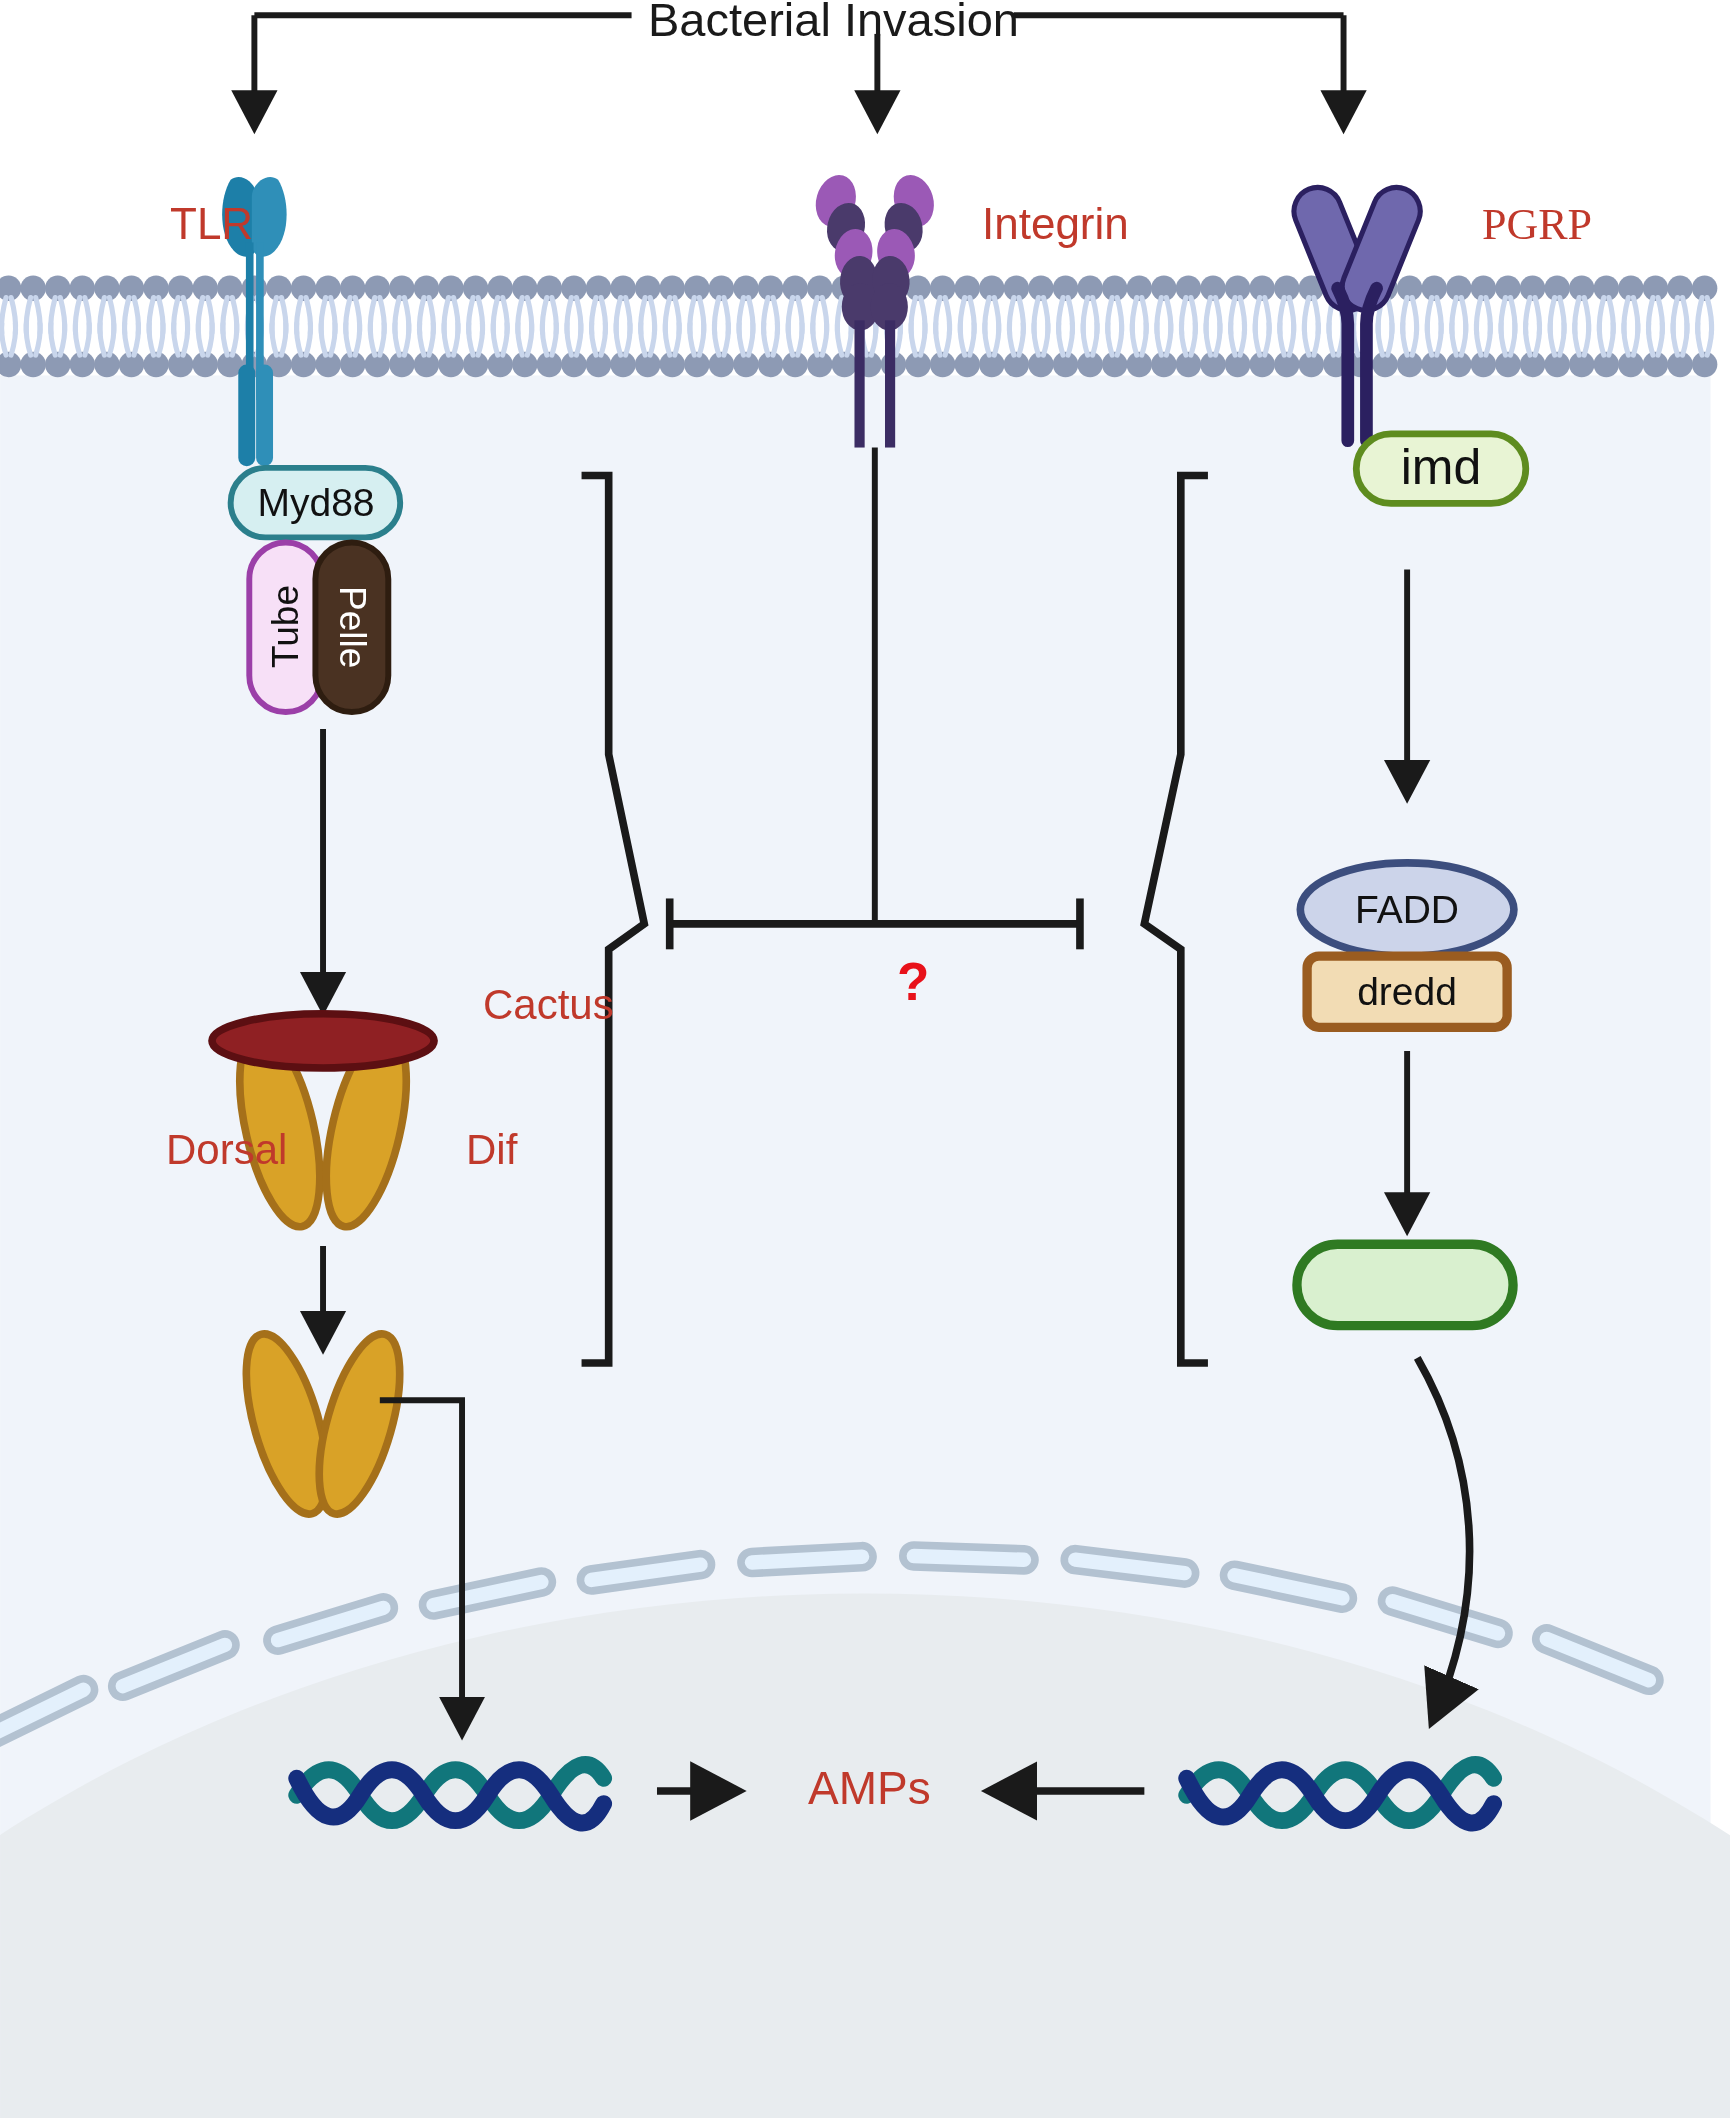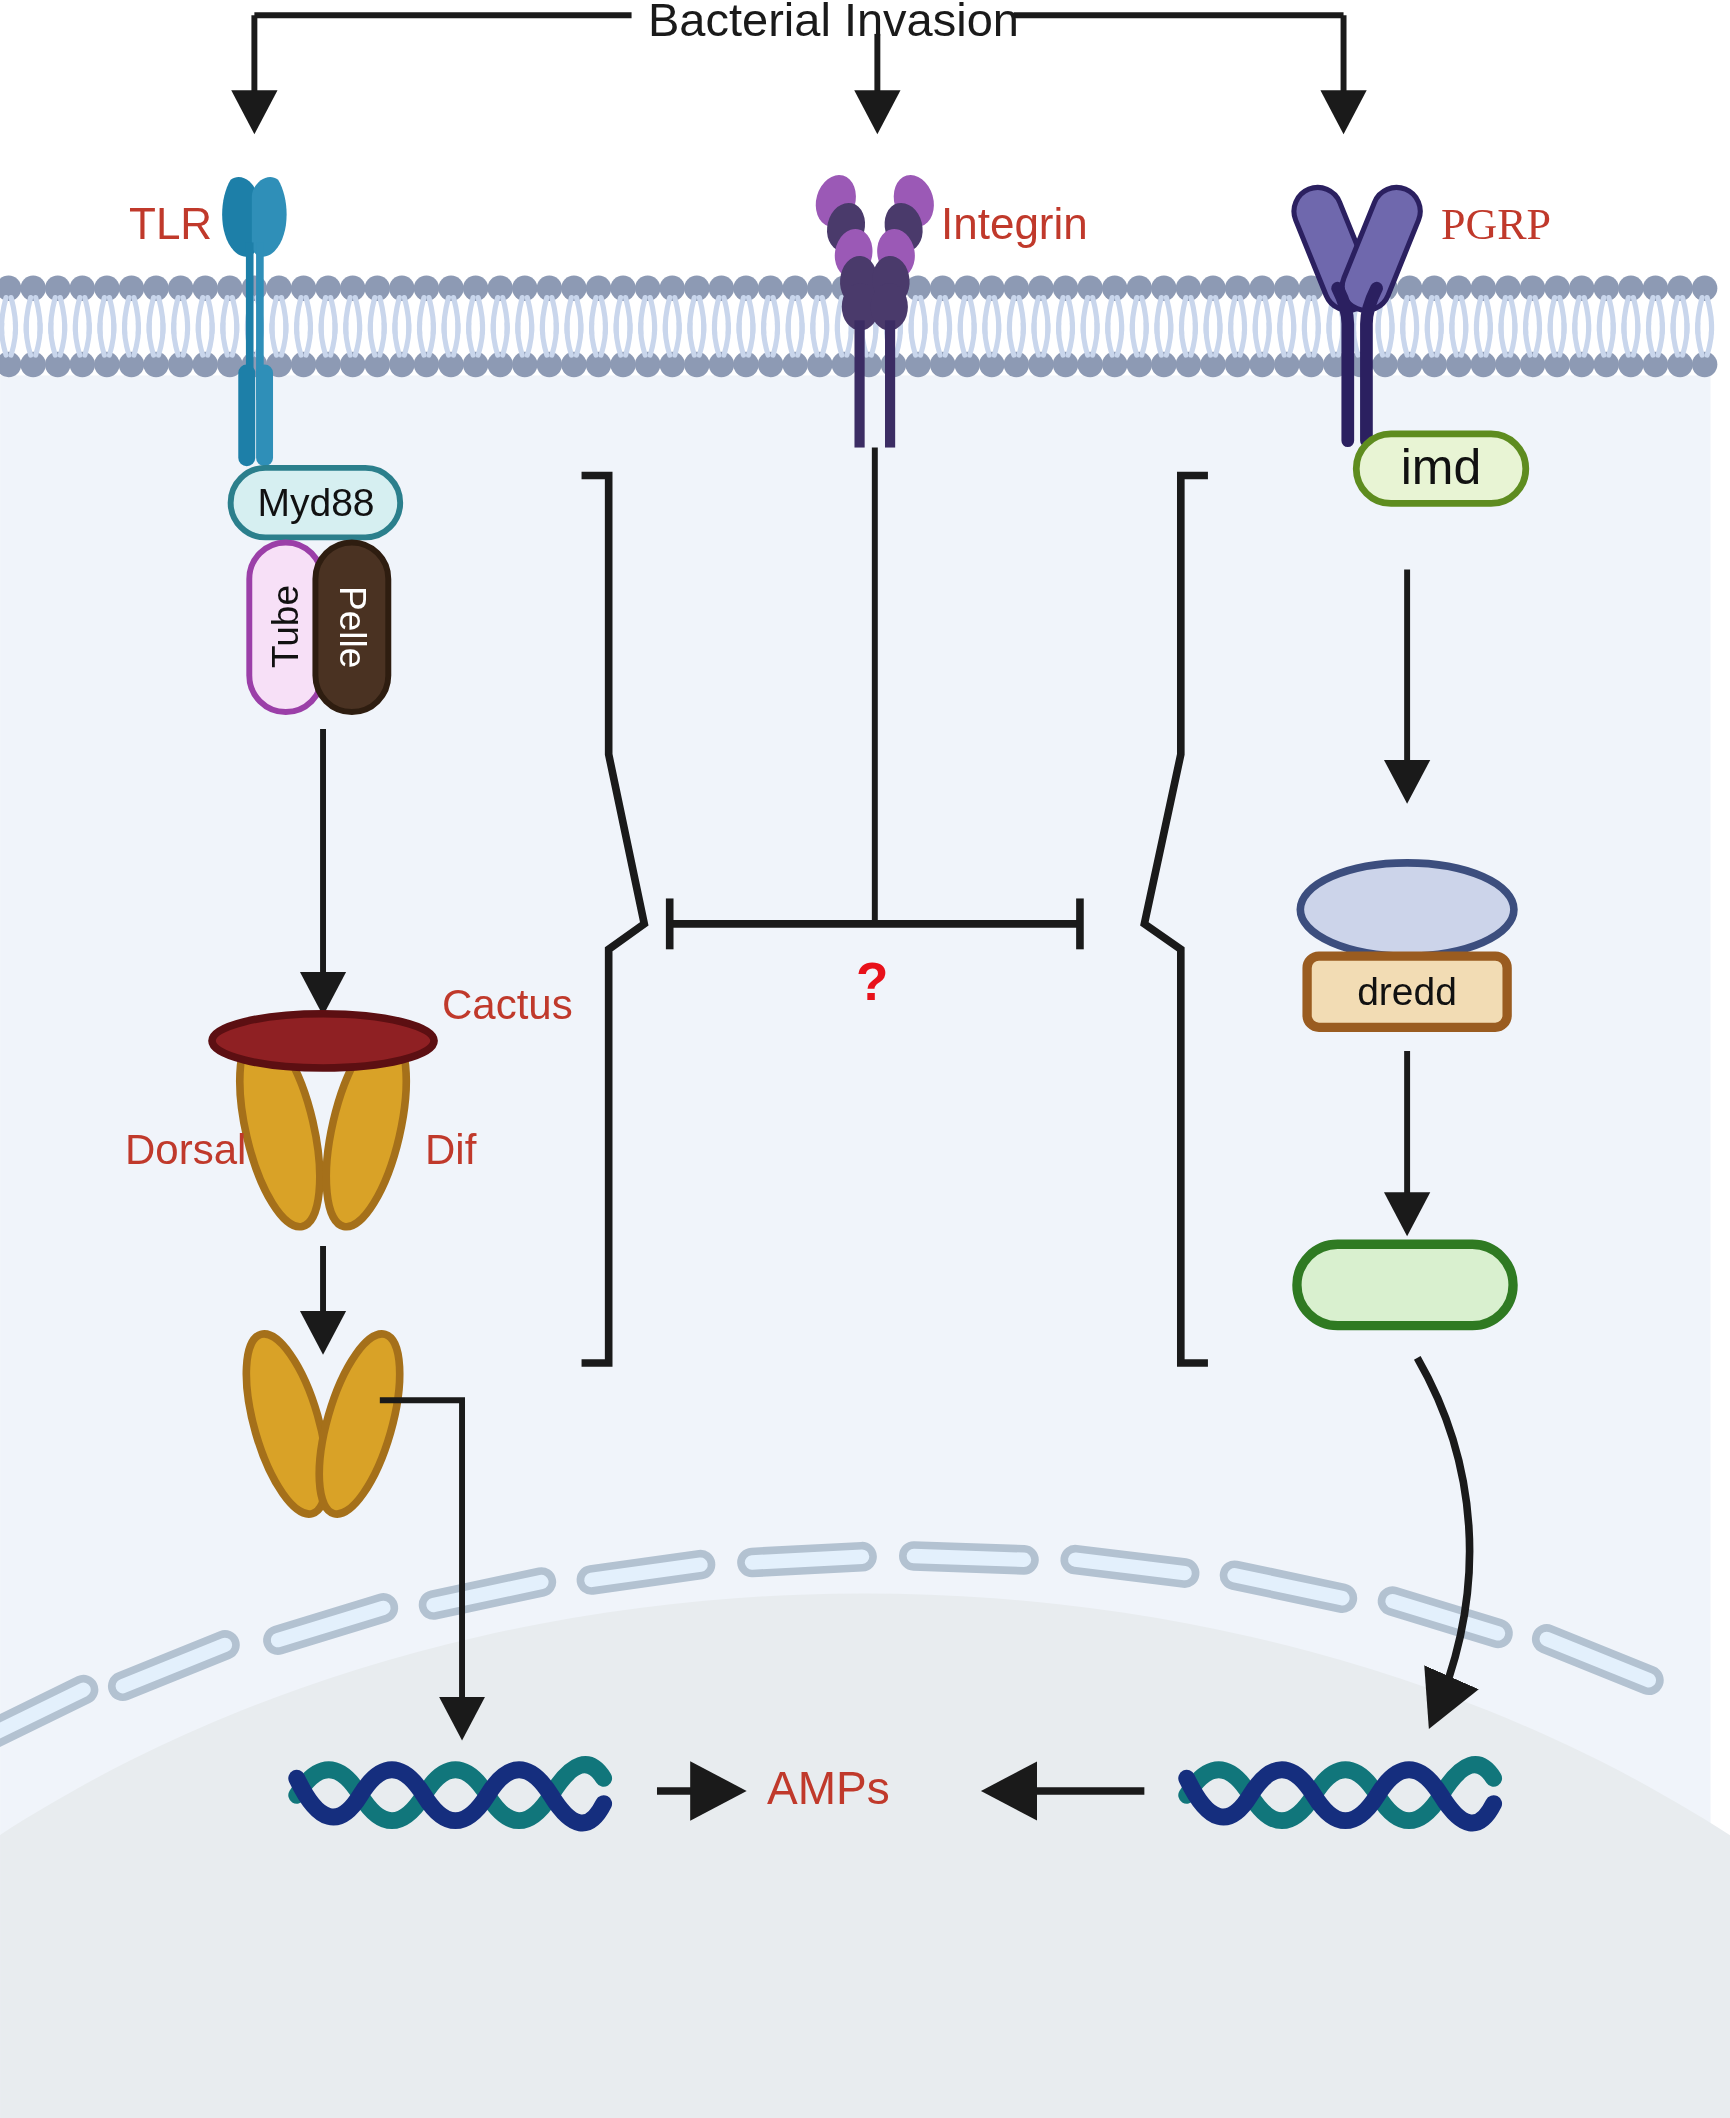--- a/index.html
+++ b/index.html
@@ -1,19 +1,19 @@
 <!DOCTYPE html>
 <html style="font-size:13.6px"><head>
 <meta charset="utf-8">
 <style>
   html,body{margin:0;padding:0;background:#ffffff;}
   body{font-family:"Liberation Sans", sans-serif;}
   #stage{position:relative;width:1731px;height:2119px;background:#ffffff;overflow:hidden;}
   #stage svg{position:absolute;left:0;top:0;}
-  .lbl{position:absolute;color:#c0392b;font-family:"Liberation Sans",sans-serif;white-space:nowrap;}
+  .lbl{position:absolute;color:#c0392b;font-family:"Liberation Sans",sans-serif;white-space:nowrap;margin-left:41px;}
   .nodetext{position:absolute;color:#111111;font-family:"Liberation Sans",sans-serif;white-space:nowrap;
             display:flex;align-items:center;justify-content:center;}
   .vert{writing-mode:vertical-rl;}
   .title{position:absolute;color:#1a1a1a;font-family:"Liberation Sans",sans-serif;white-space:nowrap;}
 </style>
 </head>
 <body>
 
 <div id="stage">
 
@@ -912,20 +912,21 @@
 
   <div class="nodetext" style="left:231px; top:468px; width:170px; height:69px; font-size:39px;text-align:center;">Myd88</div>
   <div class="nodetext vert" style="left:249px; top:542px; width:73px; height:170px; font-size:37px; transform:rotate(180deg);">Tube</div>
   <div class="nodetext vert" style="left:315px; top:542px; width:73px; height:170px; font-size:37px; color:#ffffff;">Pelle</div>
 
   <div class="lbl" style="left:442px; top:981px; font-size:42px;">Cactus</div>
   <div class="lbl" style="left:125px; top:1126px; font-size:42px;">Dorsal</div>
   <div class="lbl" style="left:425px; top:1126px; font-size:42px;">Dif</div>
 
   <div class="nodetext" style="left:1356px; top:432px; width:170px; height:69px; font-size:50px;">imd</div>
+  <div class="nodetext" style="left:1300px; top:875px; width:214px; height:69px; font-size:39px;">FADD</div>
   <div class="nodetext" style="left:1307px; top:956px; width:200px; height:71px; font-size:39px;">dredd</div>
 
   <div class="lbl" style="left:856px; top:951px; font-size:53px; font-weight:bold; color:#e8111a;">?</div>
 
   <div class="lbl" style="left:767px; top:1761px; font-size:46px;">AMPs</div>
 
 </div>
 
 
 </body></html>

